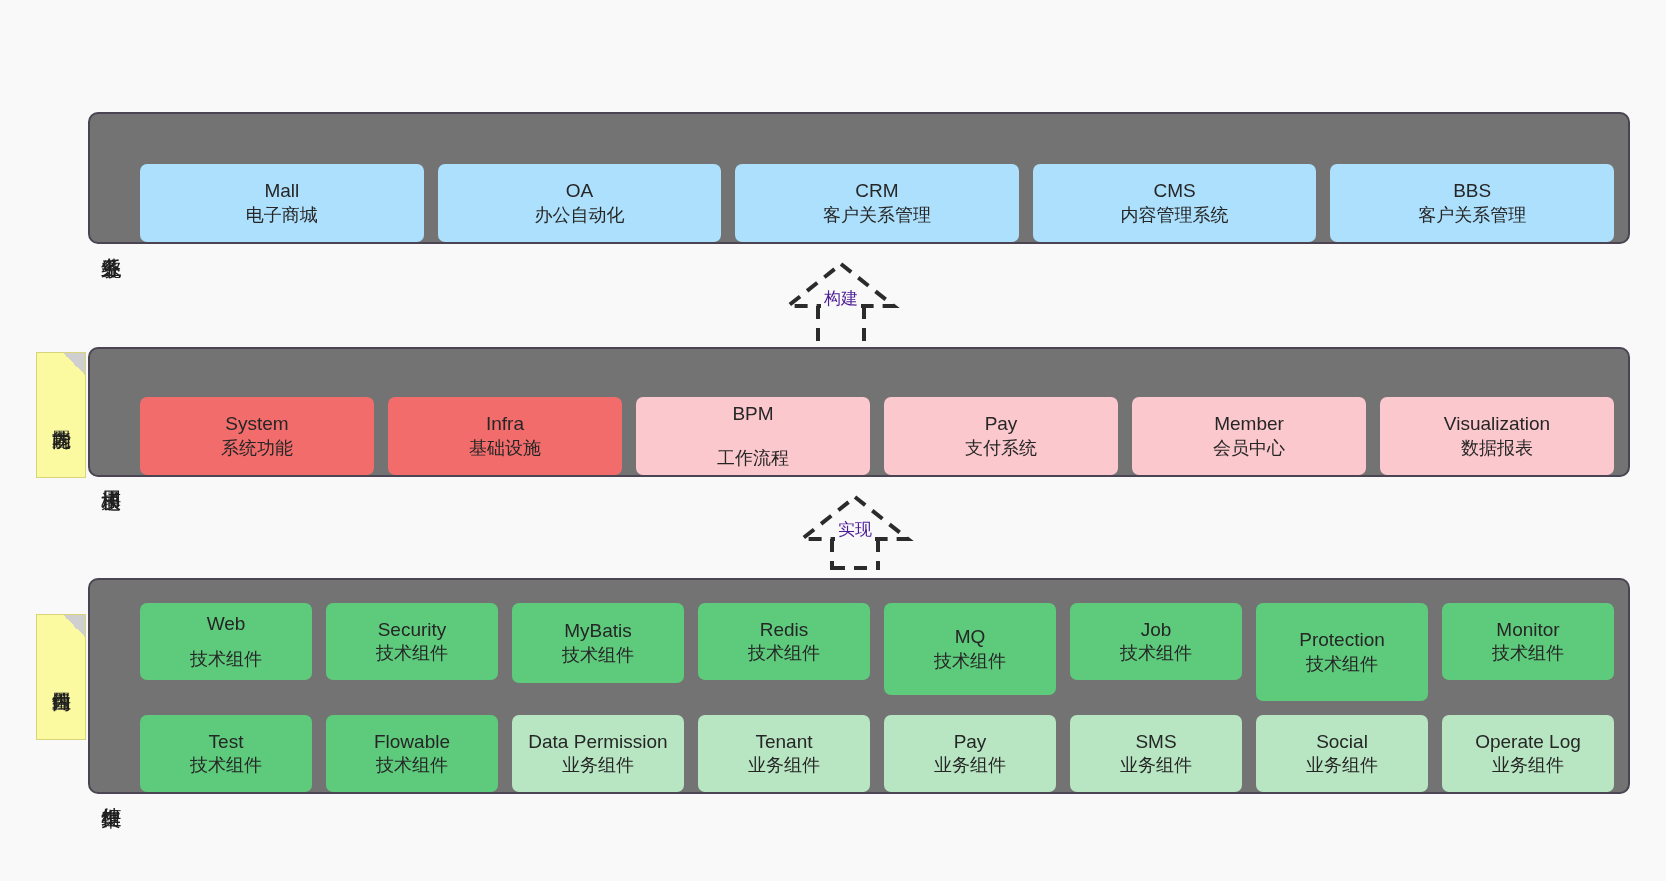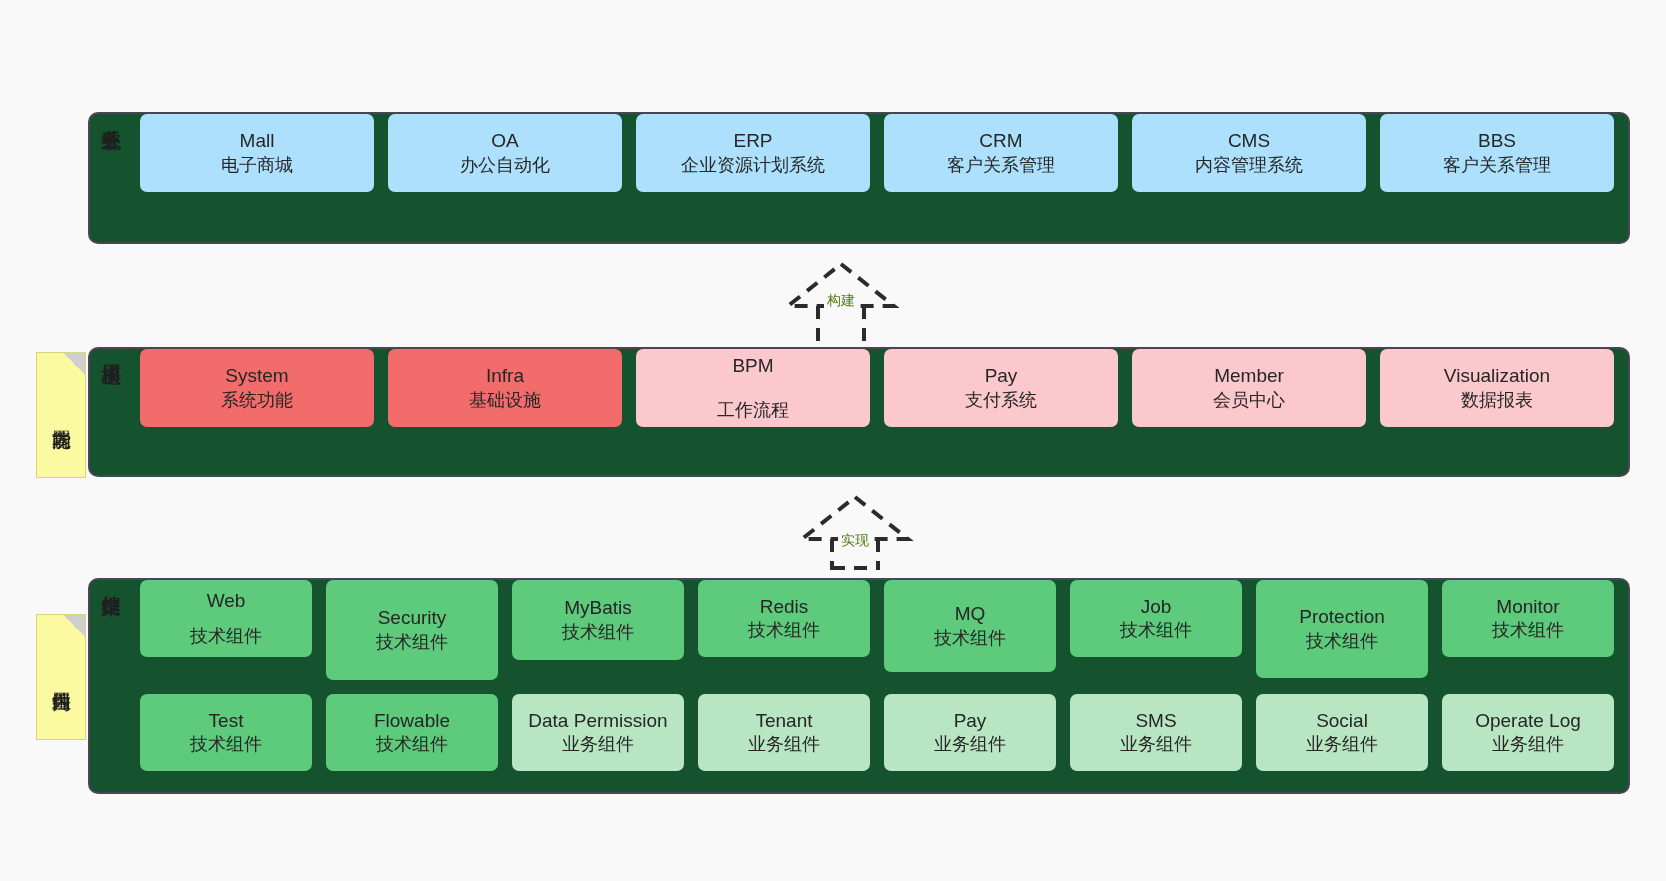--- a/index.html
+++ b/index.html
@@ -13,25 +13,25 @@
     position: relative;
     overflow: hidden;
     font-family: "Liberation Sans", "DejaVu Sans", sans-serif;
     color: #262626;
   }
 
   
   .layer {
     position: absolute;
     box-sizing: border-box;
-    background: #14532d;
+    background: #737373;
     border: 2px solid #4a4453;
     border-radius: 10px;
     display: flex;
-    align-items: flex-start;
+    align-items: flex-end;
   }
 
   .layer-title {
     flex: 0 0 auto;
     width: 42px;
     display: flex;
     align-items: center;
     justify-content: center;
     font-size: 20px;
     line-height: 1.18;
@@ -113,44 +113,40 @@
     height: 100px;
   }
   .connector svg { display: block; overflow: visible; }
   .connector .conn-label {
     position: absolute;
     left: 50%;
     transform: translateX(-50%);
     bottom: 18px;
     background: #f9f9f9;
     padding: 0 3px;
-    font-size: 14px;
-    color: #4d7c0f;
+    font-size: 17px;
+    color: #4c1d95;
     white-space: nowrap;
     user-select: none;
   }
 </style>
 </head>
 <body>
 
 <div class="layer" id="business-layer" style="left:88px; top:112px; width:1542px; height:132px;">
   <div class="layer-title">业务系统</div>
   <div class="layer-body" id="business-body">
     <div class="row" id="business-row">
         <div class="box blue" style="height: 78px;">
           <div class="t1">Mall</div>
           <div class="t2">电子商城</div>
         </div>
         <div class="box blue" style="height: 78px;">
           <div class="t1">OA</div>
           <div class="t2">办公自动化</div>
-        </div>
-        <div class="box blue" style="height: 78px;">
-          <div class="t1">ERP</div>
-          <div class="t2">企业资源计划系统</div>
         </div>
         <div class="box blue" style="height: 78px;">
           <div class="t1">CRM</div>
           <div class="t2">客户关系管理</div>
         </div>
         <div class="box blue" style="height: 78px;">
           <div class="t1">CMS</div>
           <div class="t2">内容管理系统</div>
         </div>
         <div class="box blue" style="height: 78px;">
@@ -210,37 +206,37 @@
   </div>
 </div>
 
 <div class="connector" style="left:770px; top:491px;">
   <svg width="170" height="100" viewBox="0 0 170 100" fill="none">
     <path d="M85 6 L138 48 L32 48 Z" fill="none" stroke="#2b2b2b" stroke-width="4" stroke-dasharray="13 9" stroke-linecap="butt"></path>
     <path d="M62 48 L62 79" stroke="#2b2b2b" stroke-width="4" stroke-dasharray="13 9"></path>
     <path d="M108 48 L108 79" stroke="#2b2b2b" stroke-width="4" stroke-dasharray="13 9"></path>
     <path d="M62 77 L108 77" stroke="#2b2b2b" stroke-width="4" stroke-dasharray="13 9"></path>
   </svg>
-  <div class="conn-label" style="bottom:41px;text-align:right;">实现</div>
+  <div class="conn-label" style="bottom:50px;text-align:right;">实现</div>
 </div>
 
 <div class="note" style="left:36px; top:614px; width:50px; height:126px;">
   <span class="fold"></span>
   <span>内置组件</span>
 </div>
 
 <div class="layer" id="framework-layer" style="left:88px; top:578px; width:1542px; height:216px;">
   <div class="layer-title">框架组件</div>
   <div class="layer-body">
     <div class="row" id="framework-row-1">
         <div class="box green" style="height: 77px; gap: 12px;">
           <div class="t1">Web</div>
           <div class="t2">技术组件</div>
         </div>
-        <div class="box green" style="height: 100px;">
+        <div class="box green" style="height: 77px;">
           <div class="t1">Security</div>
           <div class="t2">技术组件</div>
         </div>
         <div class="box green" style="height: 80px;">
           <div class="t1">MyBatis</div>
           <div class="t2">技术组件</div>
         </div>
         <div class="box green" style="height: 77px;">
           <div class="t1">Redis</div>
           <div class="t2">技术组件</div>

